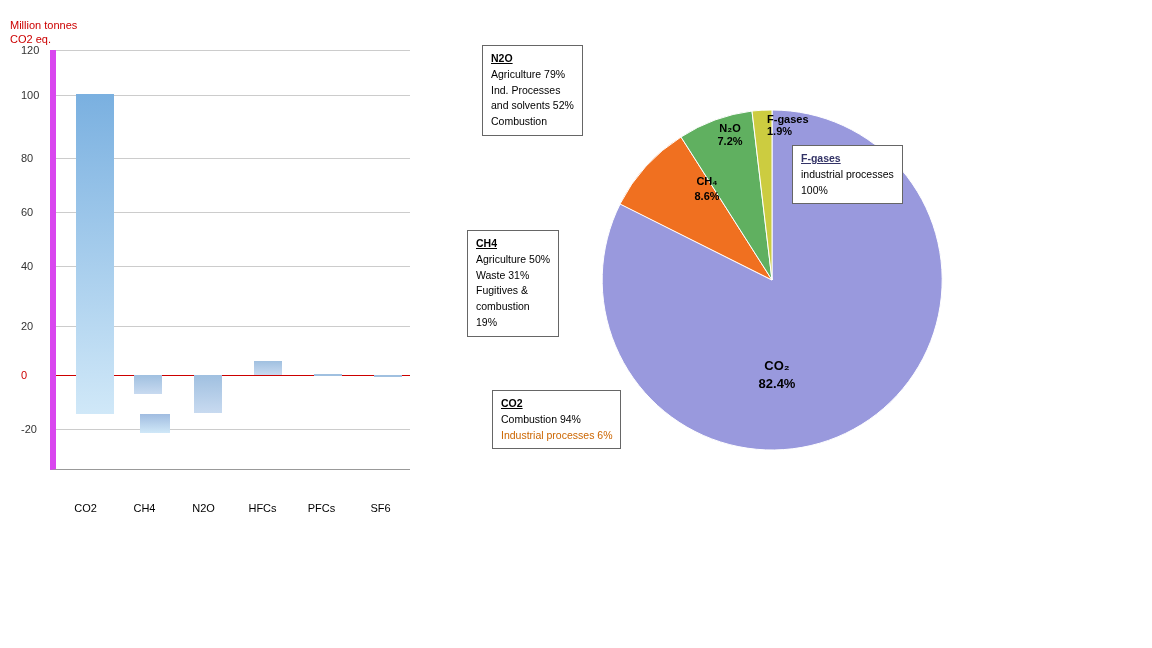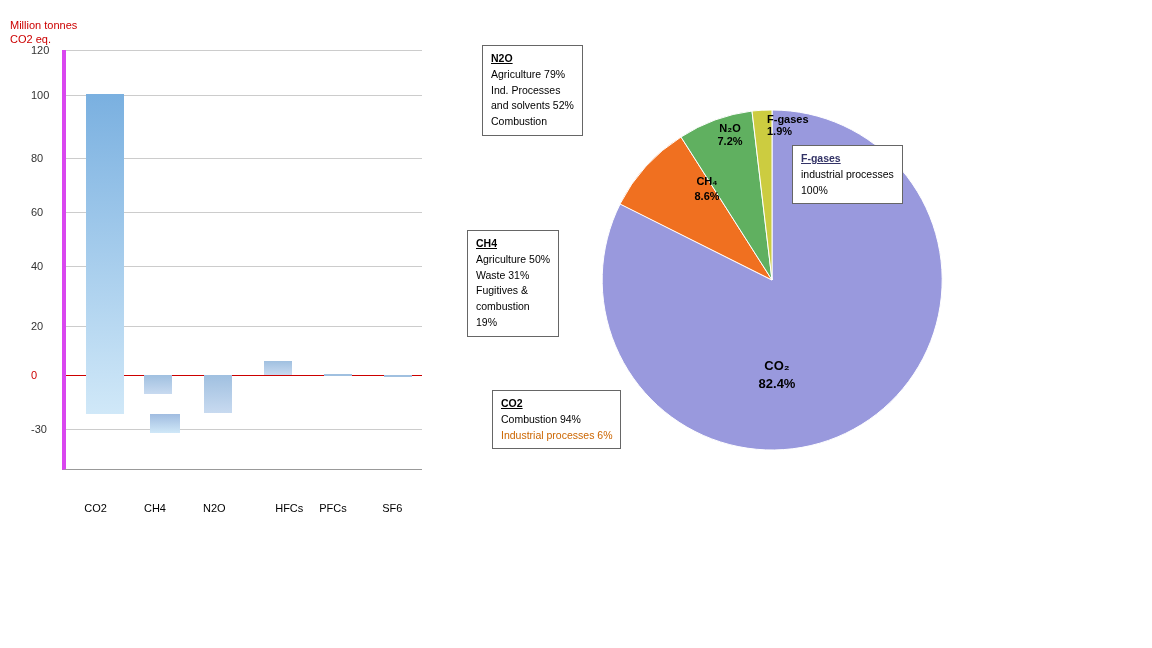--- a/index.html
+++ b/index.html
@@ -40,23 +40,22 @@
     .y-axis-label span {
       color: #cc0000;
     }
 
     .bar-chart-area {
       position: relative;
       left: 40px;
       top: 10px;
       width: 360px;
       height: 420px;
-      border-left: 4px solid #d946ef;
+      border-left: 6px solid #d946ef;
       border-bottom: 1px solid #999;
-      margin-left: 12px;
     }
 
     
     .grid-line {
       position: absolute;
       left: 0;
       right: 0;
       height: 1px;
       background: #ccc;
     }
@@ -160,21 +159,21 @@
         <span class="grid-label">40</span>
       </div>
       <div class="grid-line" style="top: 276px;">
         <span class="grid-label">20</span>
       </div>
 
       <div class="grid-line" style="top: 325px; background:#c00;">
         <span class="grid-label" style="color:#c00;">0</span>
       </div>
       <div class="grid-line" style="top: 379px;">
-        <span class="grid-label">-30</span>
+        <span class="grid-label">-20</span>
       </div>
 
       <div class="bar-group" style="left:14px; width:50px; bottom:55px;">
         <div class="bar" style="height:320px; background: linear-gradient(to bottom, #7ab0e0, #d0e8f8); width:38px;"></div>
       </div>
 
       <div class="bar-group" style="left:74px; width:50px; bottom:55px;">
         <div style="position:absolute; bottom:0; width:30px; height:19px; background: linear-gradient(to bottom, #a0bce0, #d0e8f8); top:0;">
           
         </div>
@@ -187,21 +186,21 @@
       <div style="position:absolute; left:198px; top:311px; width:28px; height:14px; background: linear-gradient(to bottom, #a0c0e0, #c8daf0);"></div>
 
       <div style="position:absolute; left:258px; top:324px; width:28px; height:2px; background: #a0c0e0;"></div>
 
       <div style="position:absolute; left:318px; top:325px; width:28px; height:2px; background: #a0c0e0;"></div>
 
       <div style="position:absolute; bottom:-45px; left:0; width:100%; display:flex;">
         <div style="width:60px; text-align:center; font-size:11px;">CO2</div>
         <div style="width:60px; text-align:center; font-size:11px;">CH4</div>
         <div style="width:60px; text-align:center; font-size:11px;">N2O</div>
-        <div style="width:60px; text-align:right; font-size:11px;">HFCs</div>
+        <div style="width:60px; text-align:center; font-size:11px;">HFCs</div>
         <div style="width:60px; text-align:center; font-size:11px;">PFCs</div>
         <div style="width:60px; text-align:center; font-size:11px;">SF6</div>
       </div>
 
     </div>
   </div>
 
   <div class="pie-section">
     <div class="pie-wrapper">
 

